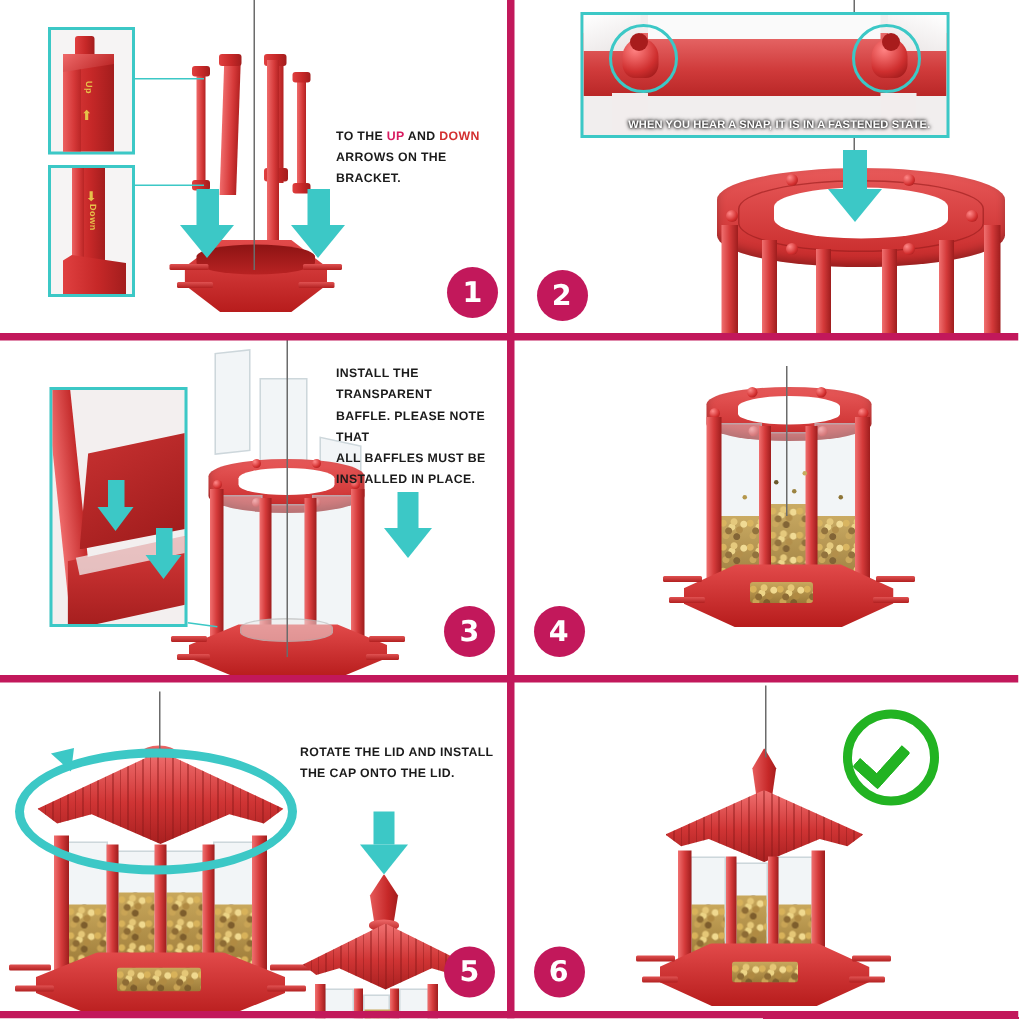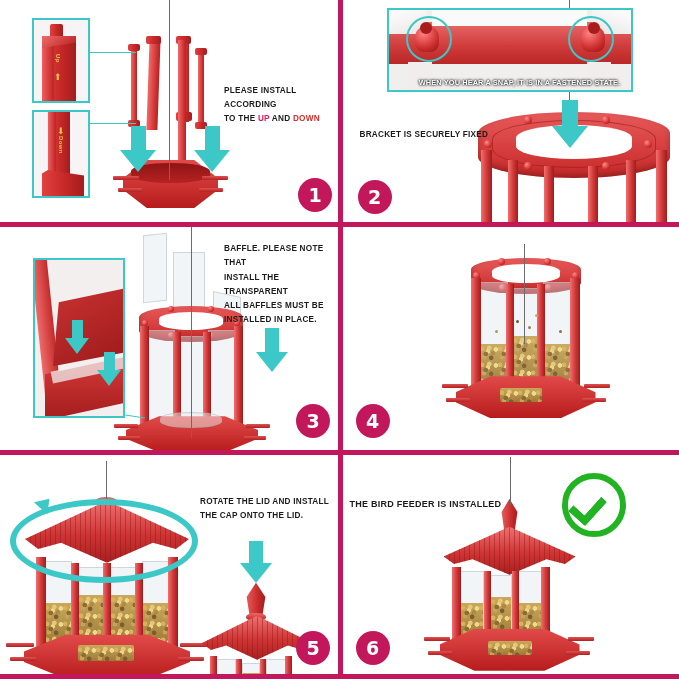--- a/index.html
+++ b/index.html
@@ -240,22 +240,22 @@
     <div class="tarrow" style="left:120px;top:126px;width:36px;height:46px;">
       <div class="shaft" style="width:15px;height:24px;"></div>
       <div class="head" style="border-left-width:18px;border-right-width:18px;border-top-width:22px;"></div>
     </div>
     <div class="tarrow" style="left:194px;top:126px;width:36px;height:46px;">
       <div class="shaft" style="width:15px;height:24px;"></div>
       <div class="head" style="border-left-width:18px;border-right-width:18px;border-top-width:22px;"></div>
     </div>
 
     <div class="instr" style="left:224px;top:84px;width:110px;">
-      <div>PLEASE INSTALL ACCORDING</div>
       <div><span>TO THE </span><span class="up">UP</span><span> AND </span><span class="down">DOWN</span></div>
+      <div>ARROWS ON THE BRACKET.</div>
     </div>
 
     <div class="badge" style="left:298px;top:178px;">1</div>
   </div>
 
   <div class="panel">
     <div class="wire" style="left:229px;top:0;height:92px;"></div>
 
     <div class="inset" style="left:47px;top:8px;width:246px;height:84px;background:#f1eeee;">
       <div style="position:absolute;left:0;top:12px;width:100%;height:42px;background:linear-gradient(180deg,#e86a6a,#cf3a3a 60%,#b92727);"></div>
@@ -294,21 +294,20 @@
       <div class="post" style="left:286px;top:160px;width:10px;height:66px;"></div>
       <div class="post" style="left:316px;top:150px;width:11px;height:76px;"></div>
     </div>
 
     <div class="tarrow" style="left:212px;top:100px;width:36px;height:48px;">
       <div class="shaft" style="width:16px;height:26px;"></div>
       <div class="head" style="border-left-width:18px;border-right-width:18px;border-top-width:22px;"></div>
     </div>
 
     <div class="instr" style="left:20px;top:128px;width:140px;">
-      <div>BRACKET IS SECURELY FIXED</div>
     </div>
 
     <div class="badge" style="left:18px;top:180px;">2</div>
   </div>
 
   <div class="panel">
 
     <div class="inset" style="left:33px;top:32px;width:92px;height:160px;background:#f3efef;">
       <div style="position:absolute;left:4px;top:0;width:16px;height:100%;background:linear-gradient(90deg,#ef6b6b,#c32a2a);transform:skewX(6deg);"></div>
       <div style="position:absolute;left:18px;top:28px;width:72px;height:78px;background:linear-gradient(150deg,#c93232,#9c1a1a);clip-path:polygon(8% 18%,100% 0,100% 82%,0 100%);"></div>
@@ -354,22 +353,22 @@
       <div class="perch" style="left:118px;top:210px;width:22px;"></div>
       <div class="perch" style="left:244px;top:210px;width:22px;"></div>
     </div>
 
     <div class="tarrow" style="left:256px;top:102px;width:32px;height:44px;">
       <div class="shaft" style="width:14px;height:24px;"></div>
       <div class="head" style="border-left-width:16px;border-right-width:16px;border-top-width:20px;"></div>
     </div>
 
     <div class="instr" style="left:224px;top:16px;width:112px;">
+      <div>INSTALL THE TRANSPARENT</div>
       <div>BAFFLE. PLEASE NOTE THAT</div>
-      <div>INSTALL THE TRANSPARENT</div>
       <div>ALL BAFFLES MUST BE</div>
       <div>INSTALLED IN PLACE.</div>
     </div>
 
     <div class="badge" style="left:296px;top:178px;">3</div>
   </div>
 
   <div class="panel">
     <div class="wire" style="left:184px;top:18px;height:100px;"></div>
 
@@ -490,23 +489,20 @@
       <div class="perch" style="left:228px;top:184px;width:26px;"></div>
       <div class="perch" style="left:88px;top:198px;width:24px;"></div>
       <div class="perch" style="left:226px;top:198px;width:24px;"></div>
     </div>
 
     <div class="check-wrap" style="left:222px;top:20px;width:64px;height:64px;">
       <div class="check-circle"></div>
       <div class="check-mark"></div>
     </div>
 
-    <div class="instr" style="left:10px;top:44px;width:170px;font-size:9px;">
-      <div>THE BIRD FEEDER IS INSTALLED</div>
-    </div>
 
     <div class="badge" style="left:16px;top:178px;">6</div>
   </div>
 
   <div class="divider div-v"></div>
   <div class="divider div-h1"></div>
   <div class="divider div-h2"></div>
   <div class="divider div-bot"></div>
 </div>
 

